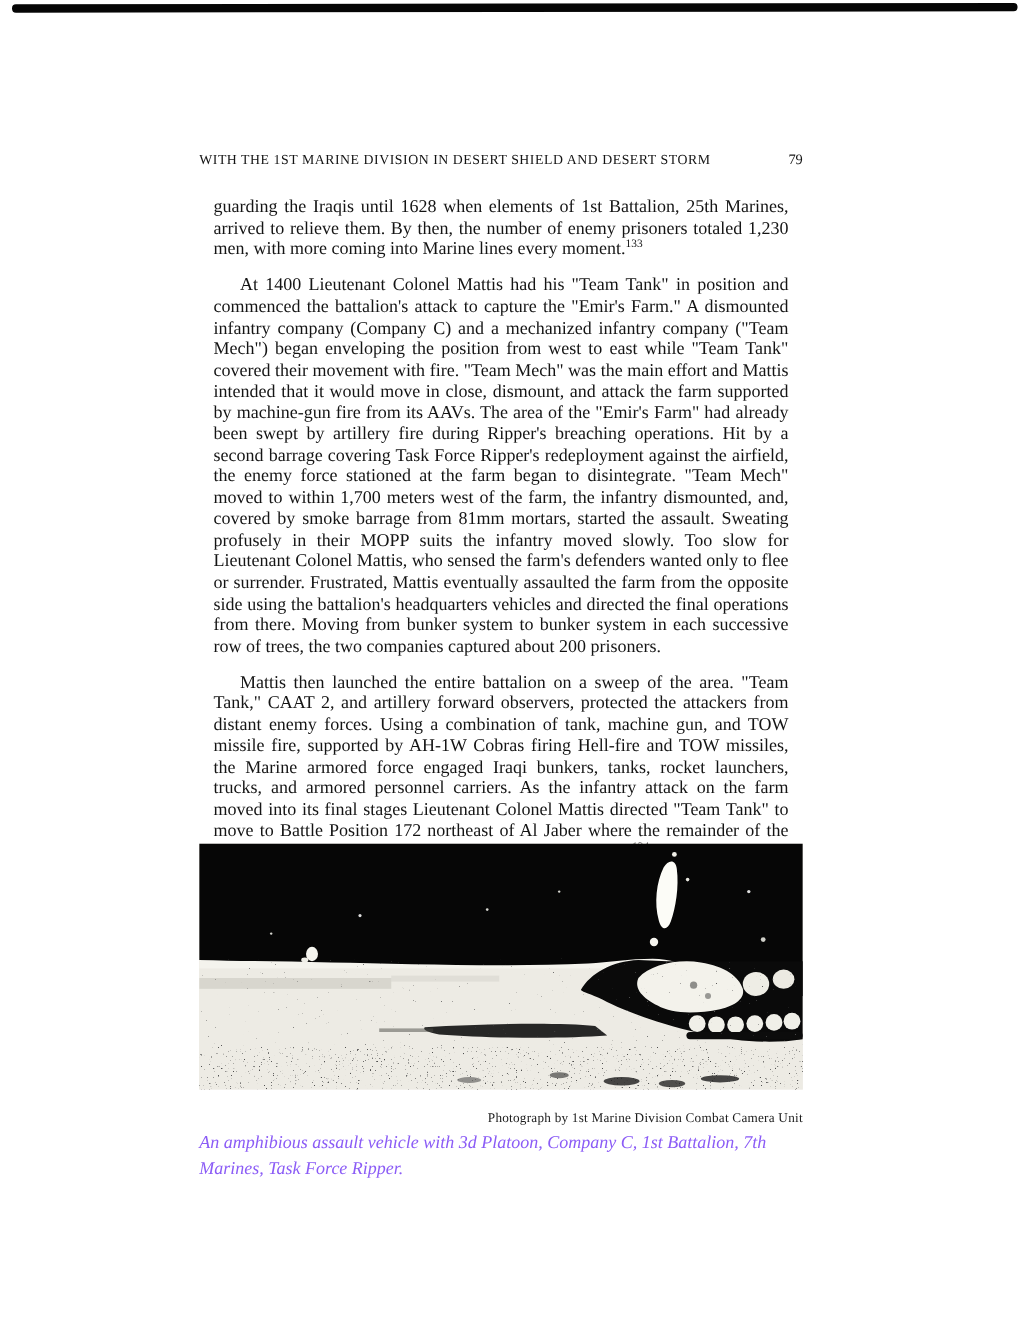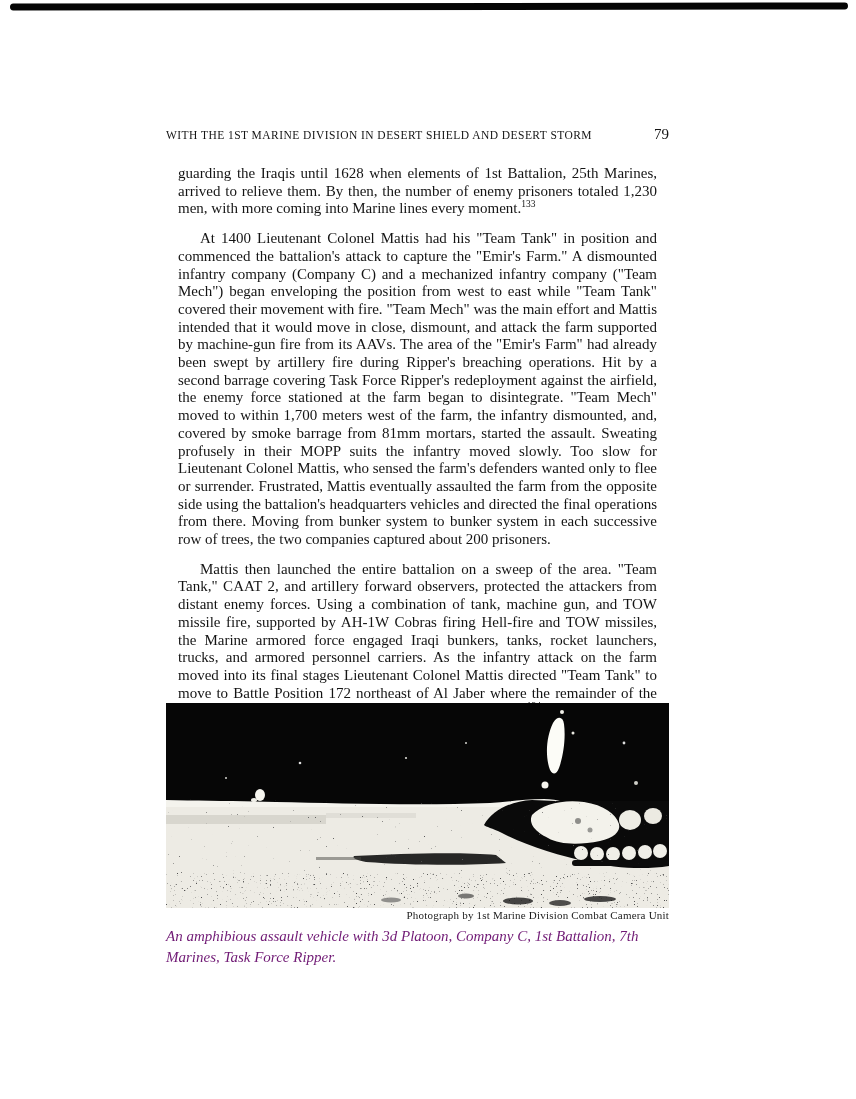--- a/index.html
+++ b/index.html
@@ -24,21 +24,21 @@
     left:166px;top:126px;
     width:503px;
     display:flex;
     justify-content:space-between;
     align-items:baseline;
     font-size:11.5px;
     letter-spacing:0.45px;
     font-weight:400;
   }
   .running-head .title{white-space:nowrap;}
-  .running-head .pageno{font-size:15px;letter-spacing:0;}
+  .running-head .pageno{font-size:12px;letter-spacing:0;}
   .body-text{
     position:absolute;
     left:166px;top:153px;
     width:503px;
     font-size:15px;
     line-height:17.7px;
     text-align:justify;
     text-justify:inter-word;
   }
   .body-text p{margin:12px;padding:0;}
@@ -53,33 +53,33 @@
     position:absolute;
     left:166px;top:703px;
     width:503px;
   }
   .photo{
     display:block;
     width:503px;height:205px;
     background:#edebe4;
   }
   .credit{
-    margin-top:1px;
+    margin-top:18px;
     font-size:11px;
     text-align:right;
     letter-spacing:0.2px;
     color:#1b1b1b;
   }
   .caption{
     margin:5px 0 0 0;
     font-style:italic;
     font-size:15px;
     line-height:21px;
     text-align:left;
-    color:#701a75;
+    color:#8b5cf6;
   }
 </style>
 </head>
 <body>
 
 <div class="page">
 
   <div class="scan-bar"></div>
 
   <div class="running-head">

